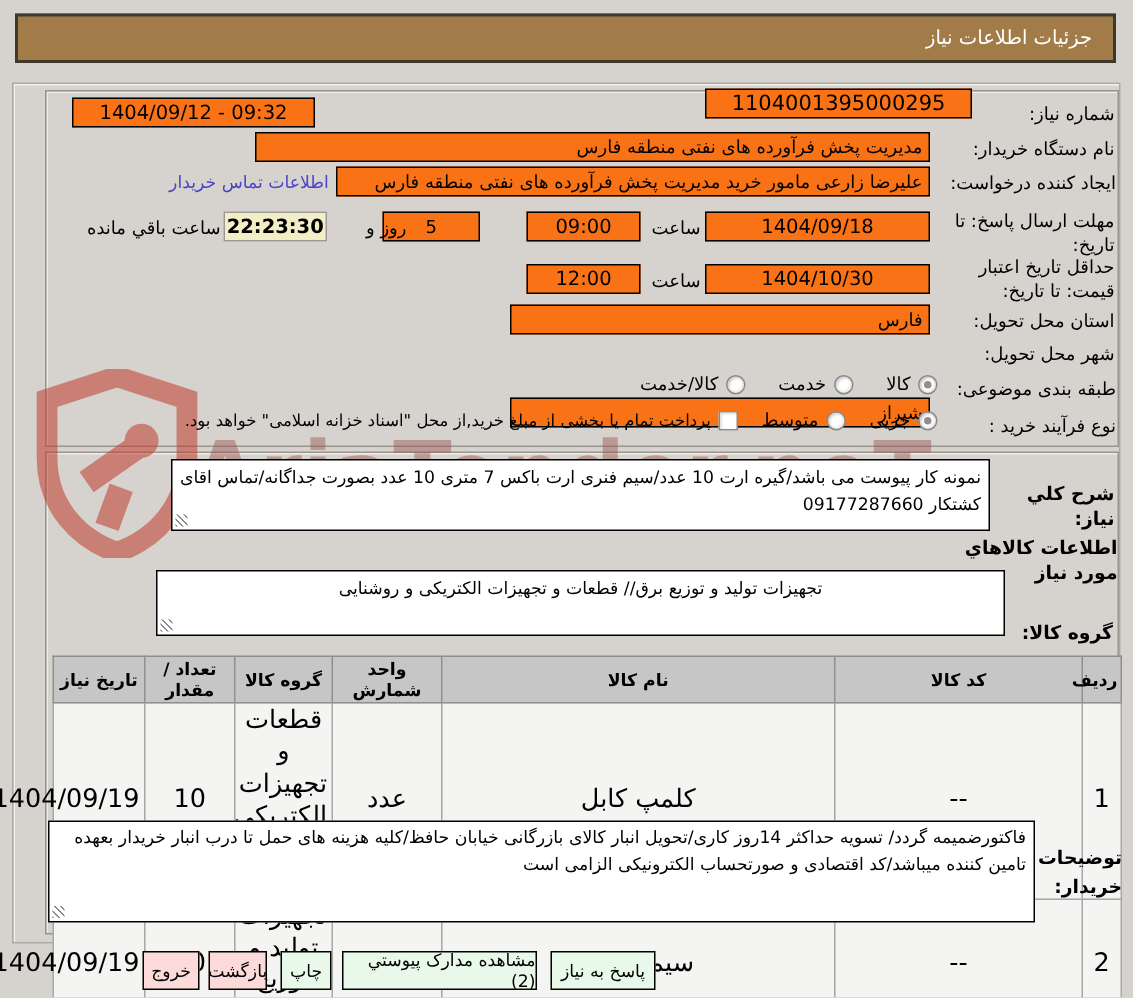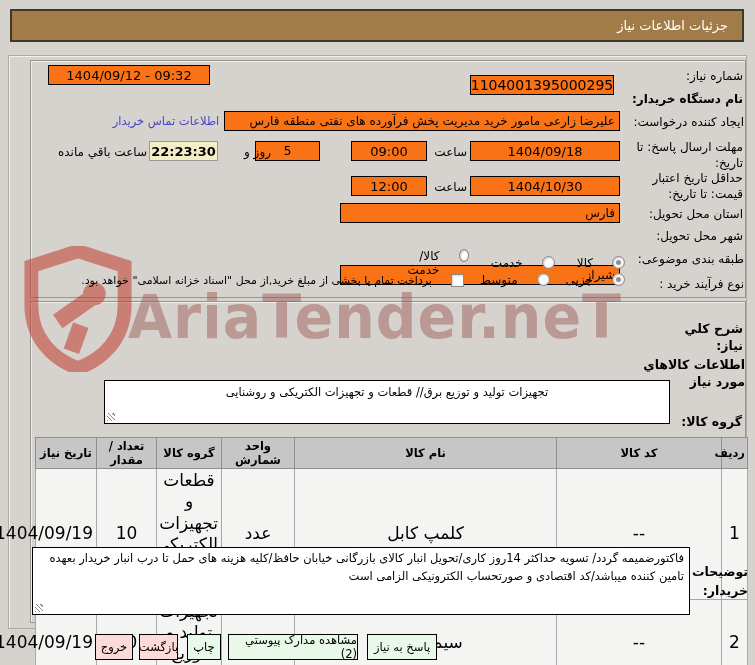--- a/index.html
+++ b/index.html
@@ -29,21 +29,21 @@
   .countdown{position:absolute;background:#f3eec6;border:1px solid #9a9a9a;box-sizing:border-box;height:20px;
     display:flex;align-items:center;justify-content:center;font-size:13px;font-weight:600;direction:ltr;z-index:2;}
   .link{color:#4a43c8;font-size:11.5px;cursor:pointer;z-index:2;}
   
   .tarea{position:absolute;background:#fff;border:1px solid #000;box-sizing:border-box;z-index:2;
     font-size:11.5px;line-height:1.6;padding:2px 5px;color:#000;overflow:hidden;text-align:right;}
   .tarea .rsz{position:absolute;left:2px;bottom:2px;width:8px;height:8px;
     background:repeating-linear-gradient(45deg,#8a8a8a 0 1px,transparent 1px 3px);}
   
   .optrow{display:flex;align-items:center;z-index:2;}
-  .opt{display:flex;align-items:flex-start;gap:19px;}
+  .opt{display:flex;align-items:center;gap:5px;}
   .radio{width:13px;height:13px;border-radius:50%;border:1px solid#8a8a8a;box-sizing:border-box;
     background:radial-gradient(circle at 35% 35%,#fff 45%,#d9d6d0);
     box-shadow:inset 1px 1px 2px rgba(0,0,0,.22);display:flex;align-items:center;justify-content:center;}
   .radio.sel::after{content:"";width:5px;height:5px;border-radius:50%;background:#8f8f8f;}
   .chk{width:13px;height:13px;border:1px solid #8a8a8a;background:#fff;box-sizing:border-box;
     box-shadow:inset 1px 1px 2px rgba(0,0,0,.15);}
   .optlabel{font-size:12px;}
   .optlabel.sm{font-size:11px;white-space:nowrap;}
   
   .itable{position:absolute;left:35px;top:437px;width:712px;border-collapse:collapse;z-index:2;
@@ -78,24 +78,25 @@
 
   <svg class="wm-logo" width="132" height="126" viewBox="0 0 100 100">
     <path d="M50 4 L87 16 V47 C87 73 70 90 50 97 C30 90 13 73 13 47 V16 Z" fill="none" stroke="#c23b2e" stroke-width="11"></path>
     <rect x="30" y="42" width="40" height="13" fill="#c23b2e" transform="rotate(-35 50 48)"></rect>
     <circle cx="63" cy="38" r="9" fill="#c23b2e"></circle>
     <rect x="42" y="62" width="13" height="22" fill="#c23b2e" transform="rotate(20 48 73)"></rect>
   </svg>
   <div class="wm-text">AriaTender.neT</div>
 
   <div class="abs lbl" style="left:623px;top:68px;width:120px;">شماره نیاز:</div>
-  <div class="inp center big" style="left:470px;top:75px;width:144px;">1104001395000295</div>
+  <div class="inp center big" style="left:470px;top:59px;width:178px;">1104001395000295</div>
   <div class="inp center date" style="left:48px;top:65px;width:162px;">1404/09/12 - 09:32</div>
 
-  <div class="abs lbl" style="left:623px;top:91px;width:120px;font-weight:bold;">نام دستگاه خریدار:</div>
+  <div class="abs lbl" style="left:623px;top:91px;width:120px;">نام دستگاه خریدار:</div>
+  <div class="inp rt" style="left:170px;top:88px;width:450px;">مدیریت پخش فرآورده های نفتی منطقه فارس</div>
 
   <div class="abs lbl" style="left:623px;top:114px;width:121px;">ایجاد کننده درخواست:</div>
   <div class="inp rt" style="left:224px;top:111px;width:396px;">علیرضا زارعی مامور خرید مدیریت پخش فرآورده های نفتی منطقه فارس</div>
   <div class="abs link" style="left:110px;top:114px;width:112px;text-align:center;">اطلاعات تماس خریدار</div>
 
   <div class="abs lbl" style="left:623px;top:139px;width:120px;">مهلت ارسال پاسخ: تا تاریخ:</div>
   <div class="inp center date" style="left:470px;top:141px;width:150px;">1404/09/18</div>
   <div class="abs lbl" style="left:429px;top:144px;width:38px;">ساعت</div>
   <div class="inp center date" style="left:351px;top:141px;width:76px;">09:00</div>
   <div class="inp center" style="left:255px;top:141px;width:65px;">5</div>
@@ -139,20 +140,24 @@
       <span class="radio"></span>
       <span class="optlabel">متوسط</span>
     </span>
     <span class="opt">
       <span class="chk"></span>
       <span class="optlabel sm">پرداخت تمام یا بخشی از مبلغ خرید,از محل "اسناد خزانه اسلامی" خواهد بود.</span>
     </span>
   </div>
 
   <div class="abs lbl b" style="left:658px;top:321px;width:85px;">شرح کلي نیاز:</div>
+  <div class="tarea" style="left:114px;top:306px;width:546px;height:48px;">
+    <span>نمونه کار پیوست می باشد/گیره ارت 10 عدد/سیم فنری ارت باکس 7 متری 10 عدد بصورت جداگانه/تماس اقای کشتکار 09177287660</span>
+    <span class="rsz"></span>
+  </div>
 
   <div class="abs lbl b" style="left:618px;top:357px;width:127px;">اطلاعات کالاهاي مورد نیاز</div>
 
   <div class="abs lbl b" style="left:678px;top:390px;width:64px;margin-top:24px;">گروه کالا:</div>
   <div class="tarea" style="left:104px;top:380px;width:566px;height:44px;text-align:center;">
     <span>تجهیزات تولید و توزیع برق// قطعات و تجهیزات الکتریکی و روشنایی</span>
     <span class="rsz"></span>
   </div>
 
   <table class="itable">

